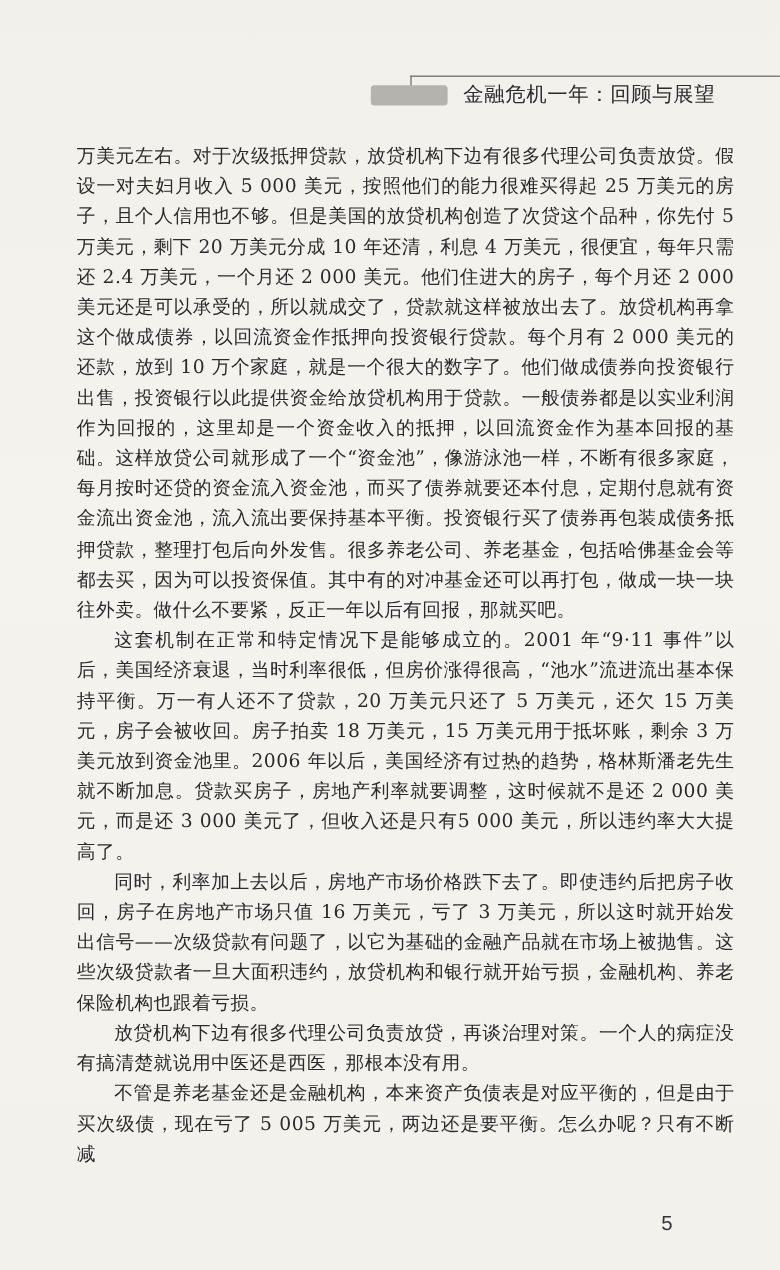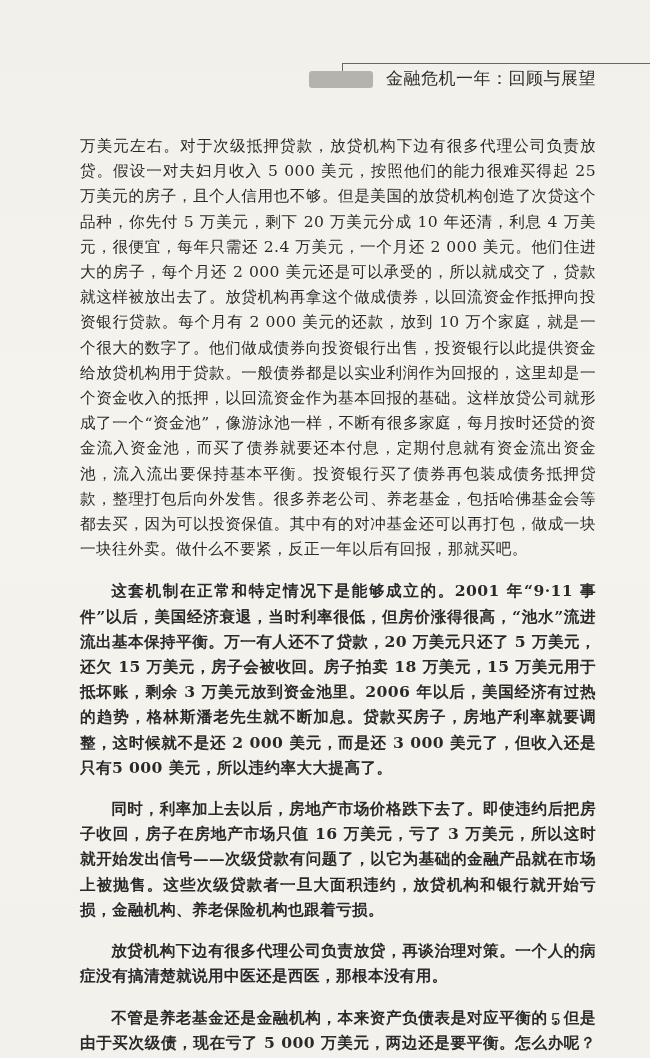--- a/index.html
+++ b/index.html
@@ -26,22 +26,22 @@
     .running-head {
       position: absolute; left: 386px; top: 67px;
       font-size: 17px; letter-spacing: 0.5px; color: #2b2b2b;
       white-space: nowrap;
     }
     .body-text {
       position: absolute; left: 64px; top: 118px; width: 548px;
       font-size: 15.6px; line-height: 25.2px; letter-spacing: 0.4px;
       text-align: justify;
     }
-    .para { margin: 16px; text-indent: 0; }
-    .para.indent { text-indent: 2em; font-weight: bold; }
+    .para { margin: 0; text-indent: 0; }
+    .para.indent { text-indent: 2em; }
     .watermark {
       position: absolute; left: 155px; top: 836px; width: 380px; height: 70px;
       pointer-events: none;
     }
     .wm-arcs { position: absolute; left: 0; top: 6px; }
     .wm-text {
       position: absolute; left: 188px; top: 0px;
       font-size: 30px; color: #8fbce0; opacity: 0.65; letter-spacing: 2px;
       font-family: "DejaVu Sans", sans-serif; white-space: nowrap;
     }
@@ -61,18 +61,18 @@
 <div class="page">
   <div class="header-line"></div>
   <div class="header-box"></div>
   <div class="running-head">金融危机一年：回顾与展望</div>
 
   <div class="body-text">
     <p class="para">万美元左右。对于次级抵押贷款，放贷机构下边有很多代理公司负责放贷。假设一对夫妇月收入 5 000 美元，按照他们的能力很难买得起 25 万美元的房子，且个人信用也不够。但是美国的放贷机构创造了次贷这个品种，你先付 5 万美元，剩下 20 万美元分成 10 年还清，利息 4 万美元，很便宜，每年只需还 2.4 万美元，一个月还 2 000 美元。他们住进大的房子，每个月还 2 000 美元还是可以承受的，所以就成交了，贷款就这样被放出去了。放贷机构再拿这个做成债券，以回流资金作抵押向投资银行贷款。每个月有 2 000 美元的还款，放到 10 万个家庭，就是一个很大的数字了。他们做成债券向投资银行出售，投资银行以此提供资金给放贷机构用于贷款。一般债券都是以实业利润作为回报的，这里却是一个资金收入的抵押，以回流资金作为基本回报的基础。这样放贷公司就形成了一个“资金池”，像游泳池一样，不断有很多家庭，每月按时还贷的资金流入资金池，而买了债券就要还本付息，定期付息就有资金流出资金池，流入流出要保持基本平衡。投资银行买了债券再包装成债务抵押贷款，整理打包后向外发售。很多养老公司、养老基金，包括哈佛基金会等都去买，因为可以投资保值。其中有的对冲基金还可以再打包，做成一块一块往外卖。做什么不要紧，反正一年以后有回报，那就买吧。</p>
     <p class="para indent">这套机制在正常和特定情况下是能够成立的。2001 年“9·11 事件”以后，美国经济衰退，当时利率很低，但房价涨得很高，“池水”流进流出基本保持平衡。万一有人还不了贷款，20 万美元只还了 5 万美元，还欠 15 万美元，房子会被收回。房子拍卖 18 万美元，15 万美元用于抵坏账，剩余 3 万美元放到资金池里。2006 年以后，美国经济有过热的趋势，格林斯潘老先生就不断加息。贷款买房子，房地产利率就要调整，这时候就不是还 2 000 美元，而是还 3 000 美元了，但收入还是只有5 000 美元，所以违约率大大提高了。</p>
     <p class="para indent">同时，利率加上去以后，房地产市场价格跌下去了。即使违约后把房子收回，房子在房地产市场只值 16 万美元，亏了 3 万美元，所以这时就开始发出信号——次级贷款有问题了，以它为基础的金融产品就在市场上被抛售。这些次级贷款者一旦大面积违约，放贷机构和银行就开始亏损，金融机构、养老保险机构也跟着亏损。</p>
     <p class="para indent">放贷机构下边有很多代理公司负责放贷，再谈治理对策。一个人的病症没有搞清楚就说用中医还是西医，那根本没有用。</p>
-    <p class="para indent">不管是养老基金还是金融机构，本来资产负债表是对应平衡的，但是由于买次级债，现在亏了 5 000 万美元，两边还是要平衡。怎么办呢？只有不断减</p>
+    <p class="para indent">不管是养老基金还是金融机构，本来资产负债表是对应平衡的，但是由于买次级债，现在亏了 5 005 万美元，两边还是要平衡。怎么办呢？只有不断减</p>
   </div>
 
 
   <div class="page-number">5</div>
 </div>
 
 </body></html>

